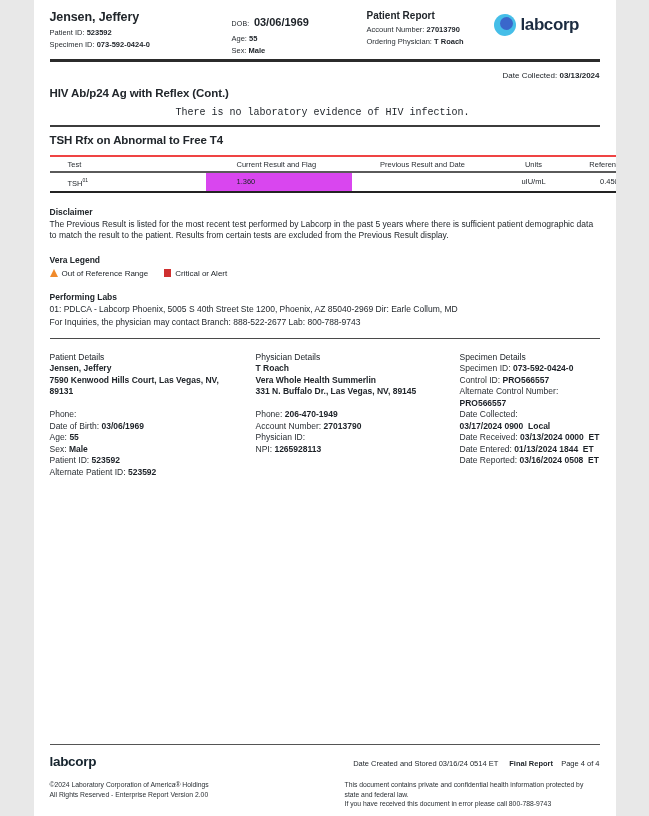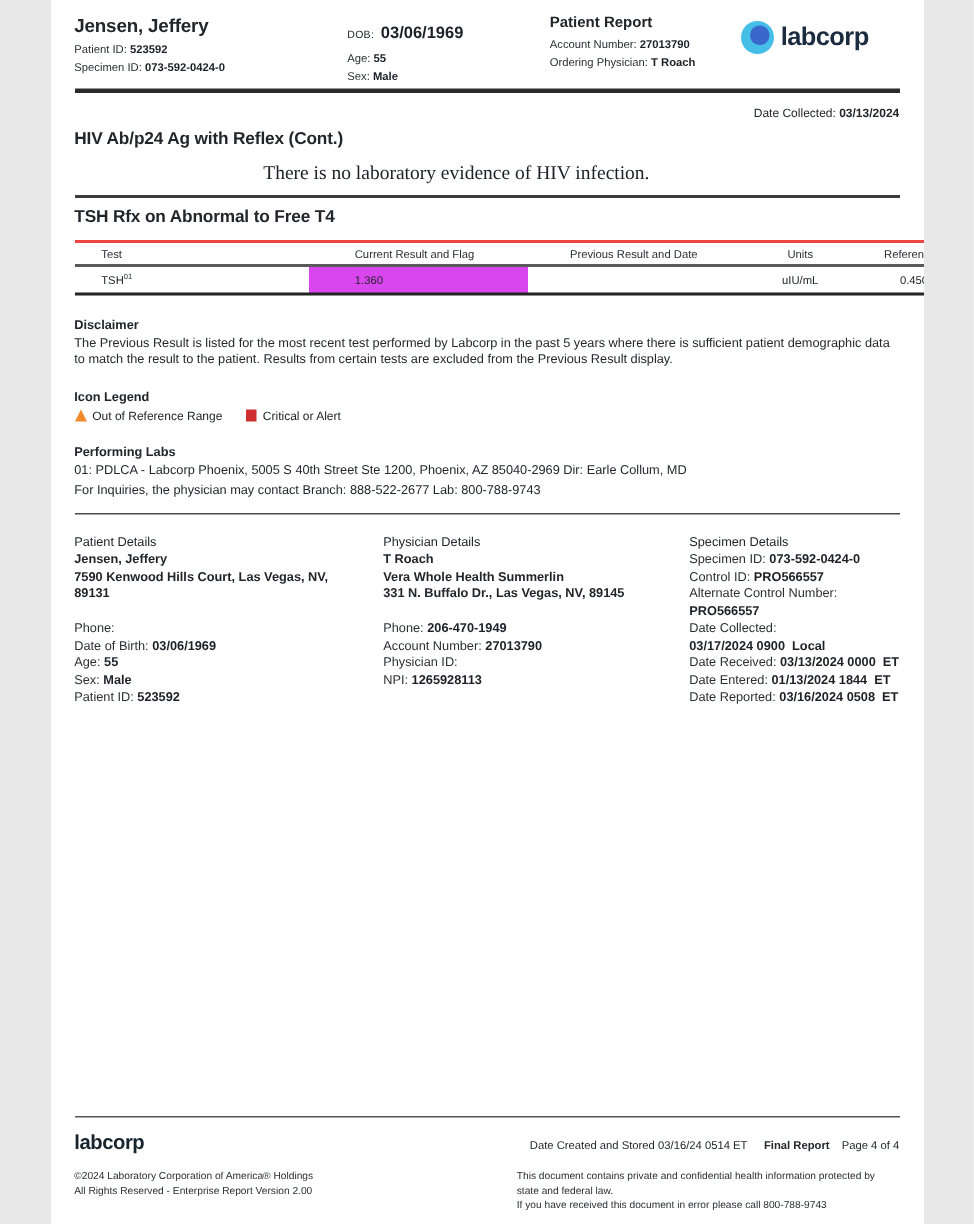--- a/index.html
+++ b/index.html
@@ -30,21 +30,21 @@
 
   .rule-thick { height:3px; background:#2b2b2b; margin-top:4px; }
   .rule-mid   { height:2px; background:#3c3c3c; margin-top:7px; }
   .rule-thin  { height:1px; background:#4a4a4a; margin-top:10px; }
 
   .date-collected { text-align:right; font-size:8px; margin-top:9px; }
 
   .section-title { font-size:11.5px; font-weight:bold; letter-spacing:-0.1px; }
   .hiv-title { margin-top:7px; }
   .tsh-title { margin-top:7px; }
-  .mono-note { font-family:Liberation Serif, serif; font-size:13px; margin:8px 0 0 126px; color:#1c2127; }
+  .mono-note { font-family:Liberation Mono, monospace; font-size:10px; margin:8px 0 0 126px; color:#1c2127; }
 
   
   table.results { width:100%; border-collapse:collapse; margin-top:9px; font-size:7.5px; table-layout:fixed; }
   table.results col.c1 { width:156px; }
   table.results col.c2 { width:146px; }
   table.results col.c3 { width:142px; }
   table.results col.c4 { width:80px; }
   table.results col.c5 { width:93px; }
   table.results thead tr { border-top:2px solid #ef4444; border-bottom:2px solid #5a5a5a; }
   table.results tbody tr { border-bottom:2px solid #232323; }
@@ -173,21 +173,21 @@
           <td></td>
           <td>uIU/mL</td>
           <td>0.450-4.500</td>
         </tr>
       </tbody>
     </table>
 
     <div class="sub-title">Disclaimer</div>
     <div class="body-text">The Previous Result is listed for the most recent test performed by Labcorp in the past 5 years where there is sufficient patient demographic data to match the result to the patient. Results from certain tests are excluded from the Previous Result display.</div>
 
-    <div class="sub-title">Icon Legend</div>
+    <div class="sub-title">Vera Legend</div>
     <div class="legend-row">
       <span class="tri"></span>
       <span>Out of Reference Range</span>
       <span class="sq"></span>
       <span>Critical or Alert</span>
     </div>
 
     <div class="sub-title">Performing Labs</div>
     <div class="body-text">01: PDLCA - Labcorp Phoenix, 5005 S 40th Street Ste 1200, Phoenix, AZ 85040-2969 Dir: Earle Collum, MD</div>
     <div class="body-text">For Inquiries, the physician may contact Branch: 888-522-2677 Lab: 800-788-9743</div>
@@ -200,20 +200,21 @@
         <div>Patient Details</div>
         <div class="dbold">Jensen, Jeffery</div>
         <div class="dbold">7590 Kenwood Hills Court, Las Vegas, NV,</div>
         <div class="dbold">89131</div>
         <div class="dgap"></div>
         <div class="frow"><span class="fl">Phone:</span> <span class="fv"></span></div>
         <div class="frow"><span class="fl">Date of Birth:</span> <span class="fv">03/06/1969</span></div>
         <div class="frow"><span class="fl">Age:</span> <span class="fv">55</span></div>
         <div class="frow"><span class="fl">Sex:</span> <span class="fv">Male</span></div>
         <div class="frow"><span class="fl">Patient ID:</span> <span class="fv">523592</span></div>
+        <div class="frow"><span class="fl">Alternate Patient ID:</span> <span class="fv">523592</span></div>
       </div>
 
       <div class="dcol2">
         <div>Physician Details</div>
         <div class="dbold">T Roach</div>
         <div class="dbold">Vera Whole Health Summerlin</div>
         <div class="dbold">331 N. Buffalo Dr., Las Vegas, NV, 89145</div>
         <div class="dgap"></div>
         <div class="frow"><span class="fl">Phone:</span> <span class="fv">206-470-1949</span></div>
         <div class="frow"><span class="fl">Account Number:</span> <span class="fv">27013790</span></div>

